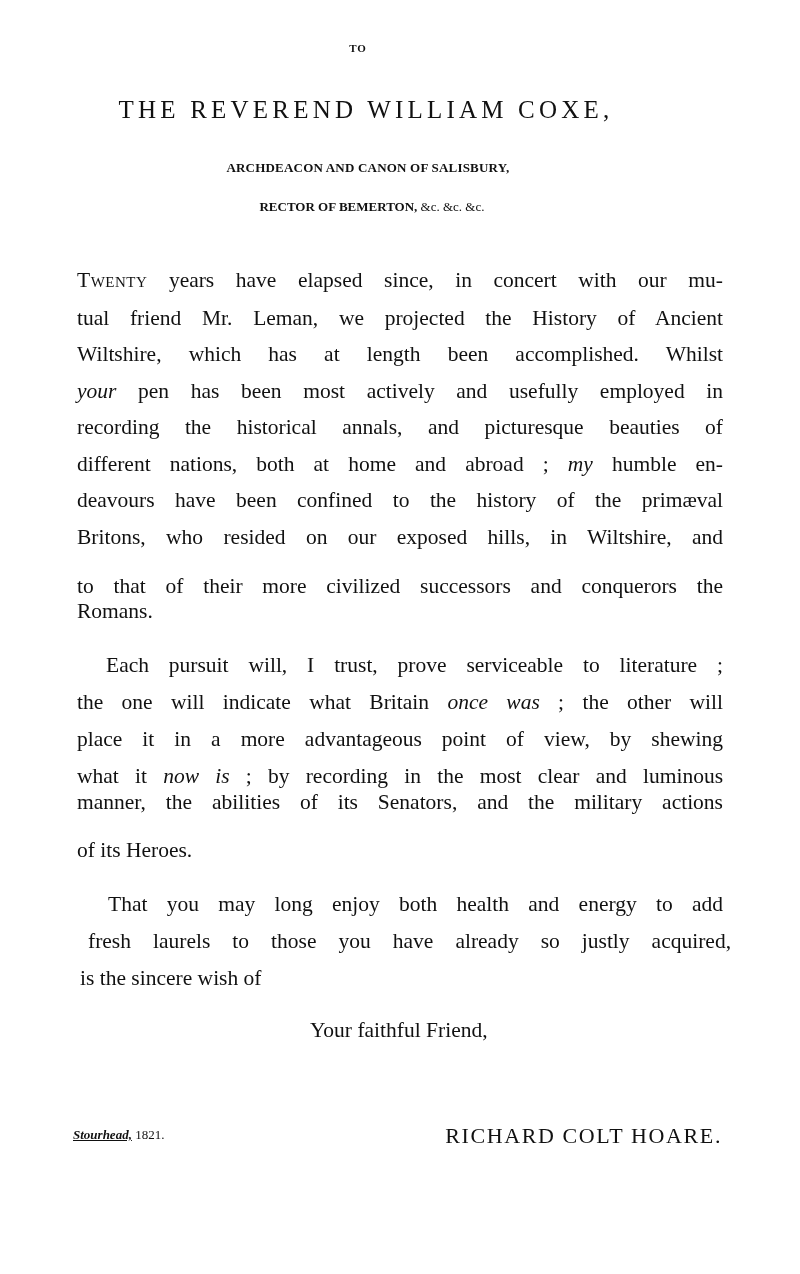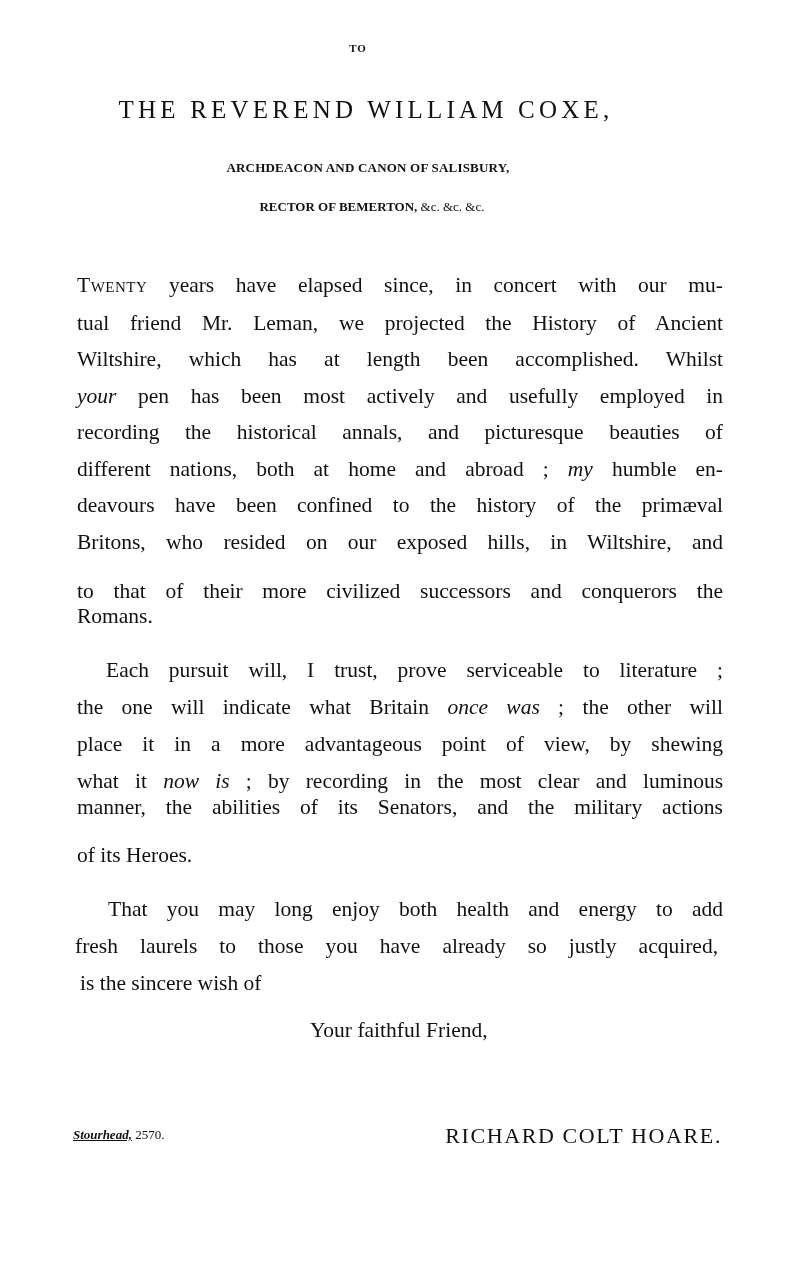--- a/index.html
+++ b/index.html
@@ -42,21 +42,21 @@
       font-size: 13px;
       font-weight: bold;
       padding-left: 14px;
     }
     .title-2 .amp { font-weight: normal; font-size: 13px; }
 
     .body-line {
       left: 77px;
       width: 646px;
       font-size: 21.5px;
-      line-height: 34px;
+      line-height: 24px;
       text-align: justify;
       text-align-last: justify;
       white-space: normal;
     }
     .body-line.last {
       text-align-last: left;
     }
     .sc { font-size: 15px; letter-spacing: 0.5px; }
     .it { font-style: italic; }
 
@@ -109,23 +109,23 @@
     <div class="abs body-line" style="top:653px; left:106px; width:617px;">Each pursuit will, I trust, prove serviceable to literature ;</div>
     <div class="abs body-line" style="top:690px;"><span>the  one will indicate what Britain </span><span class="it">once was</span><span> ;  the other will</span></div>
     <div class="abs body-line" style="top:727px;">place it in a more  advantageous  point  of  view,  by shewing</div>
     <div class="abs body-line" style="top:764px;"><span>what it </span><span class="it">now is</span><span> ;  by recording in the most clear and luminous</span></div>
     <div class="abs body-line" style="top:790px;">manner, the abilities of its Senators, and the military actions</div>
     <div class="abs body-line last" style="top:838px;">of its Heroes.</div>
   </div>
 
   <div>
     <div class="abs body-line" style="top:892px; left:108px; width:615px;">That  you may long enjoy both health and energy to  add</div>
-    <div class="abs body-line" style="top:929px; left:75px; width:643px;">fresh laurels  to those  you have  already so  justly acquired,</div>
+    <div class="abs body-line" style="top:929px; left:88px; width:643px;">fresh laurels  to those  you have  already so  justly acquired,</div>
     <div class="abs body-line last" style="top:966px; left:80px;">is the sincere wish of</div>
   </div>
 
   <div class="abs closing">Your faithful Friend,</div>
   <div class="abs signature">RICHARD  COLT  HOARE.</div>
   <div class="abs place-date">
-    <span class="place">Stourhead,</span><span> 2570.</span>
+    <span class="place">Stourhead,</span><span> 1821.</span>
   </div>
 
 </div>
 
 </body></html>

